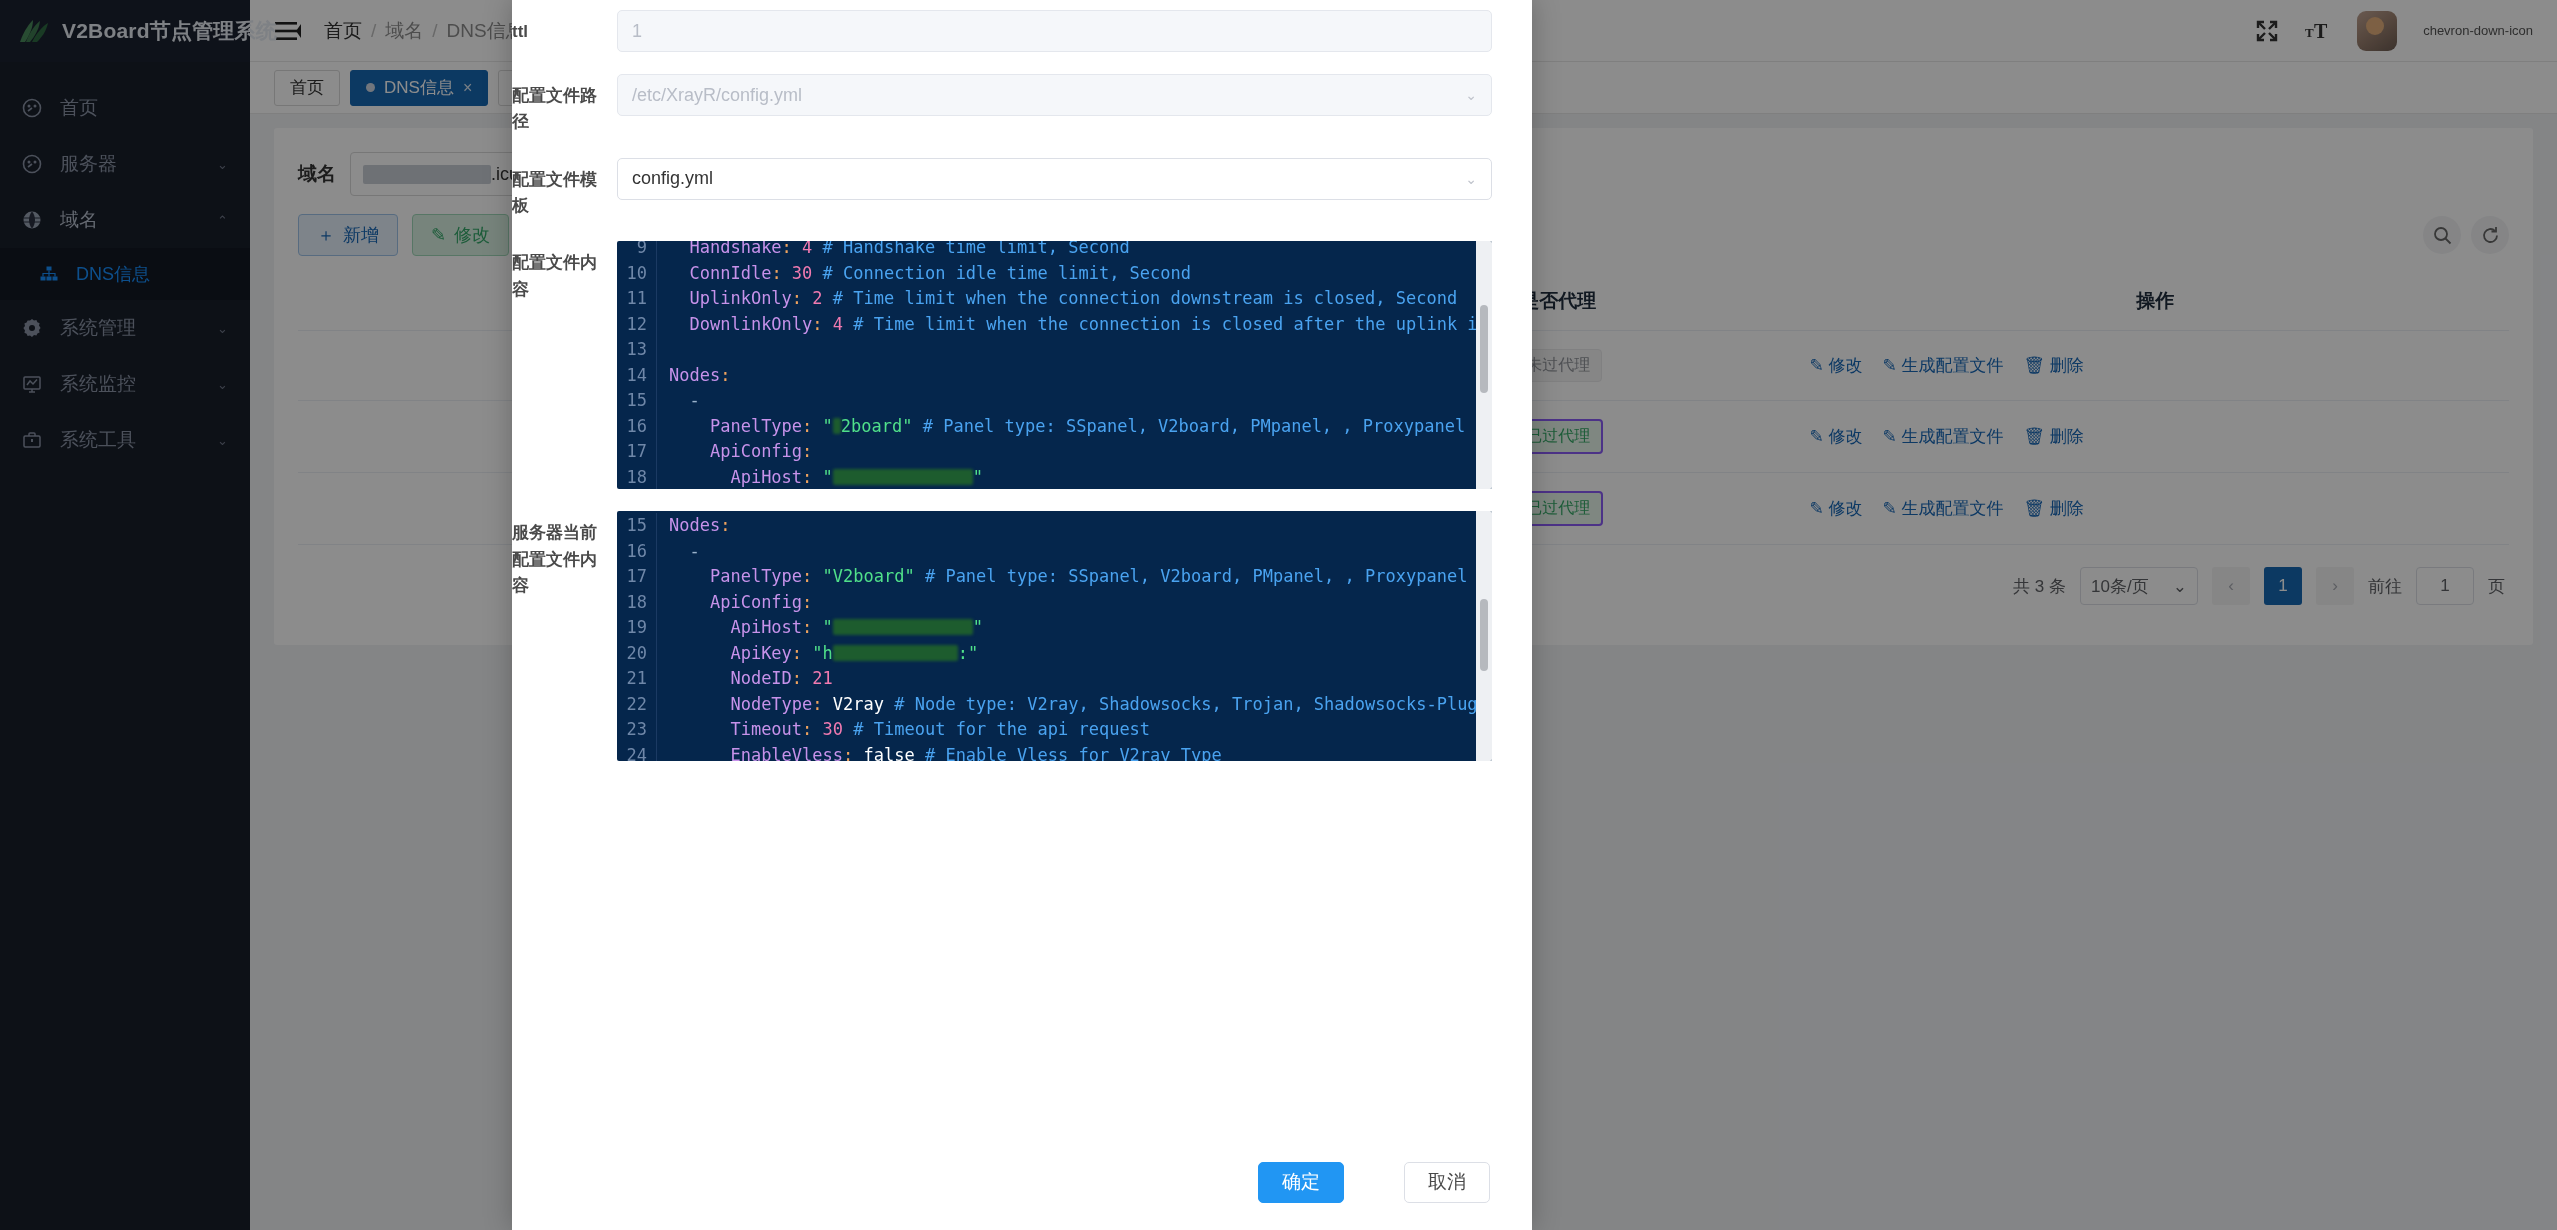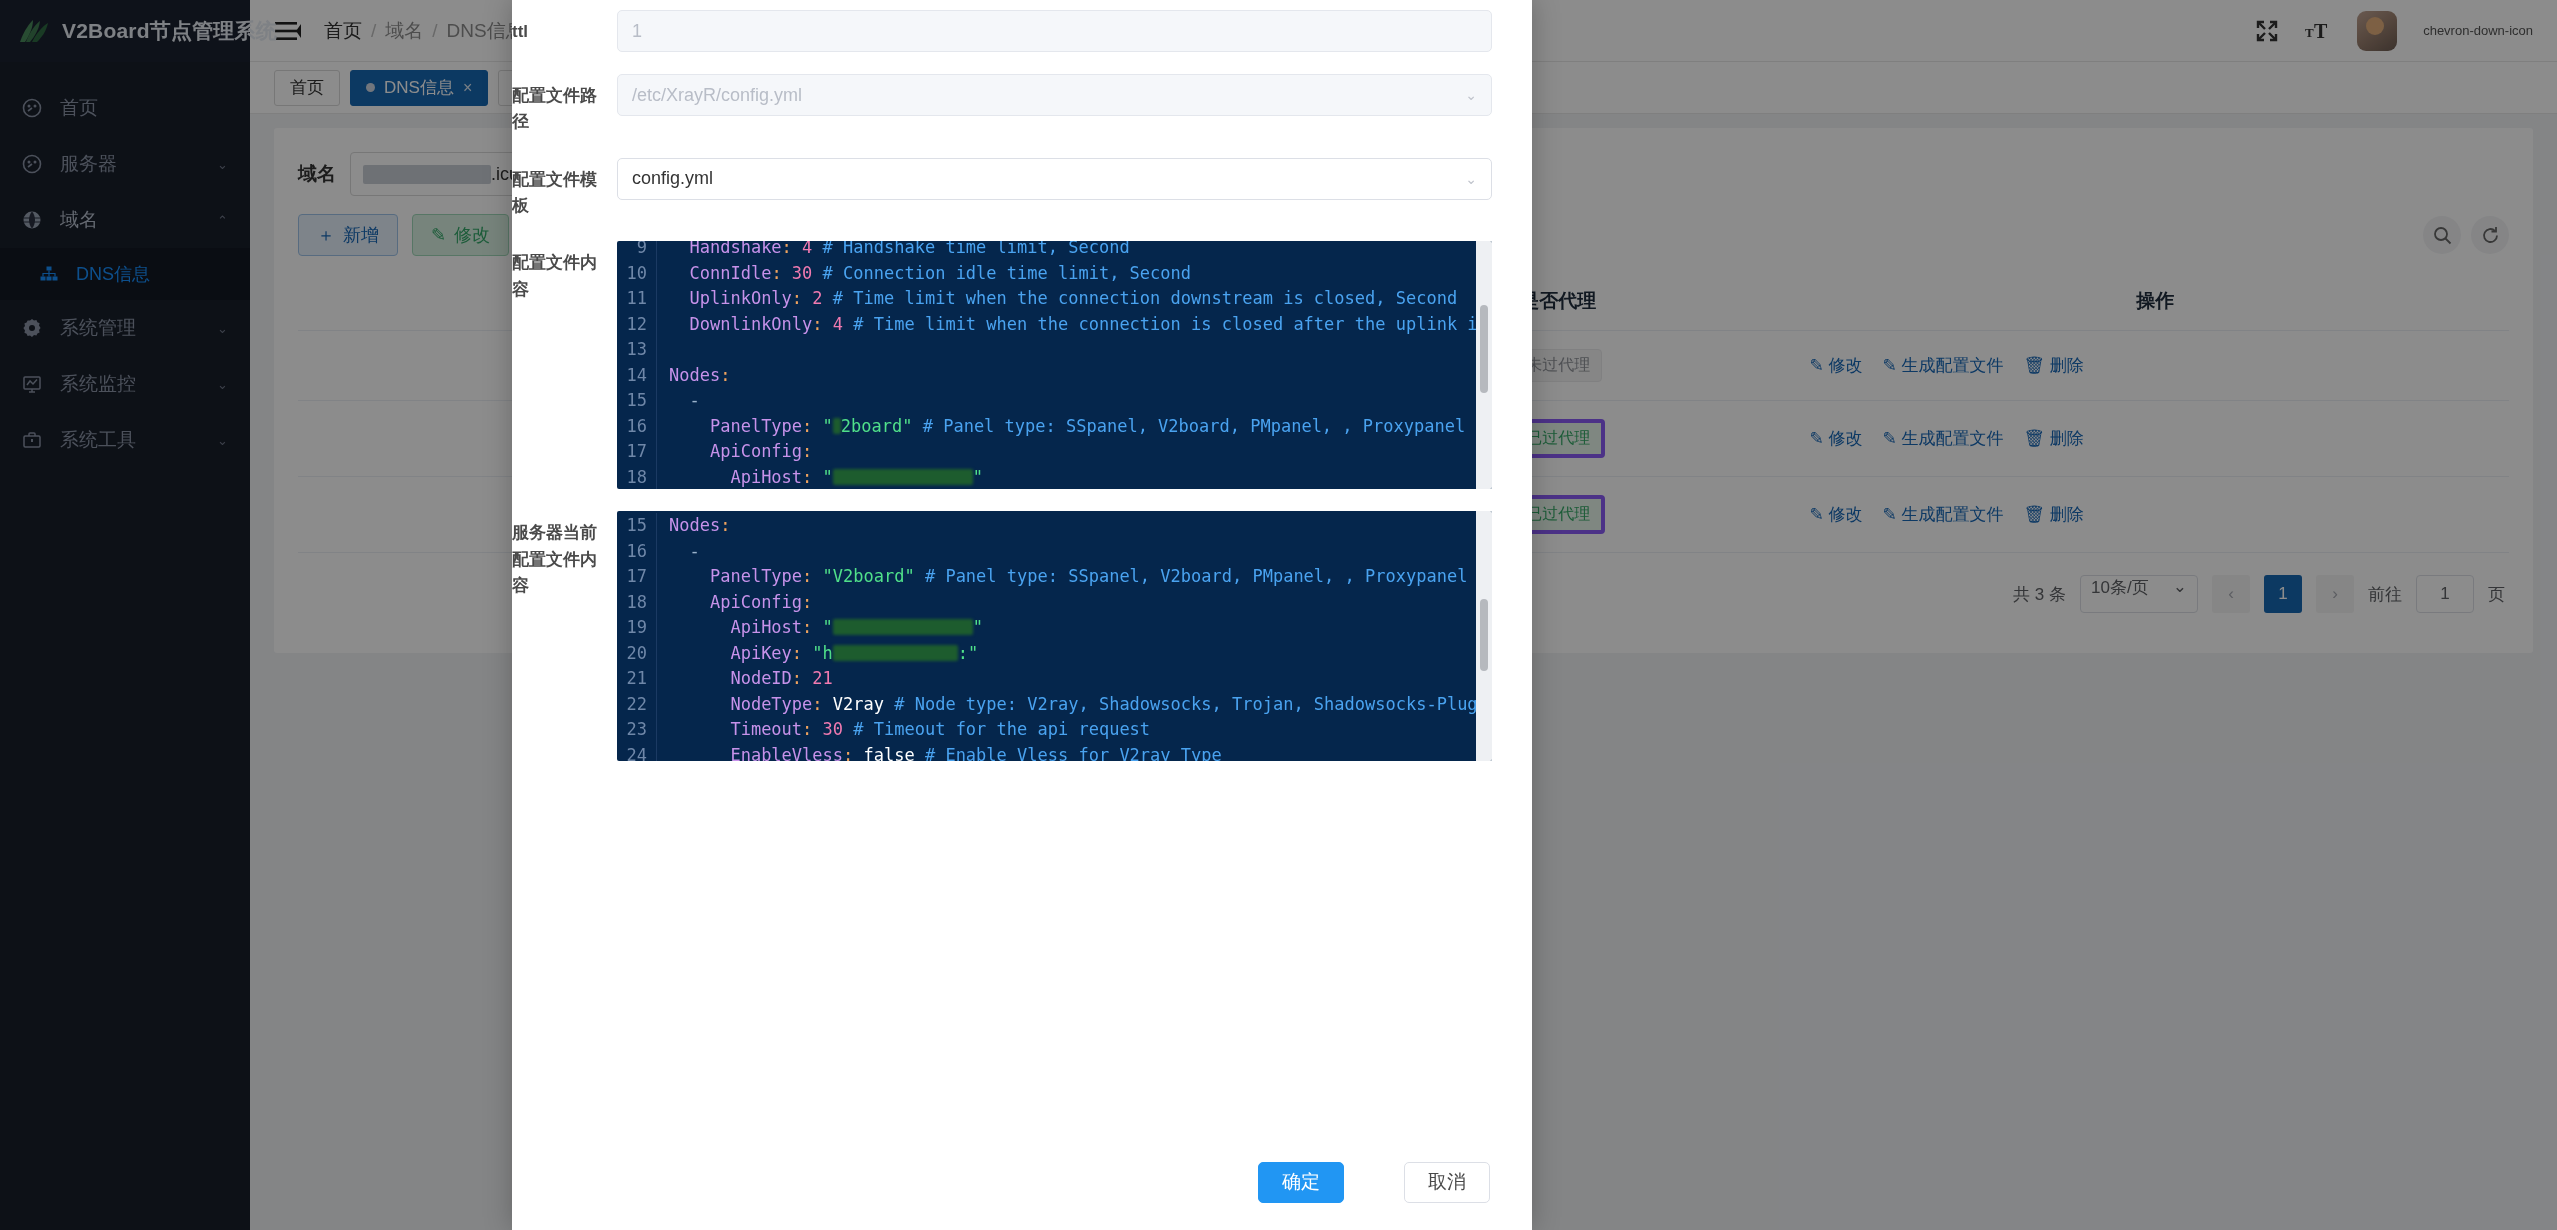--- a/index.html
+++ b/index.html
@@ -127,36 +127,36 @@
   table.dtable th {
     font-size: 19px; color: #1f2d3d; font-weight: bold; text-align: center;
     padding: 16px 8px; border-bottom: 1px solid #ebeef5; background: #fff;
   }
   table.dtable td {
     font-size: 17px; color: #333; text-align: center; padding: 18px 8px;
     border-bottom: 1px solid #ebeef5; word-break: break-all;
   }
   .tag-green {
     display: inline-block; padding: 5px 11px; border-radius: 4px;
-    background: #e7f6ec; border: 4px solid #8b5cf6; color: #35a866; font-size: 16px;
+    background: #e7f6ec; border: 2px solid #8b5cf6; color: #35a866; font-size: 16px;
   }
   .tag-grey {
     display: inline-block; padding: 5px 11px; border-radius: 4px;
     background: #f4f4f5; border: 1px solid #e9e9eb; color: #909399; font-size: 16px;
   }
   .op-links { display: flex; gap: 20px; justify-content: flex-start; white-space: nowrap; }
   .op-links a { color: #1868b7; font-size: 17px; text-decoration: none; cursor: pointer; }
 
   .pager {
     display: flex; align-items: center; justify-content: flex-end; gap: 14px;
     padding: 22px 4px; font-size: 17px; color: #606266;
   }
   .pg-select {
     height: 38px; min-width: 118px; border: 1px solid #dcdfe6; border-radius: 4px;
-    display: flex; justify-content: space-between;
+    display: flex; align-items: center; justify-content: space-between;
     padding: 0 10px; gap: 8px; background: #fff; cursor: pointer;
   }
   .pg-btn {
     min-width: 38px; height: 38px; border-radius: 3px; background: #f4f4f5;
     display: flex; align-items: center; justify-content: center;
     color: #a8abb2; cursor: pointer;
   }
   .pg-btn.cur { background: #1668b3; color: #fff; }
   .pg-jump-input {
     width: 58px; height: 38px; border: 1px solid #dcdfe6; border-radius: 4px;

